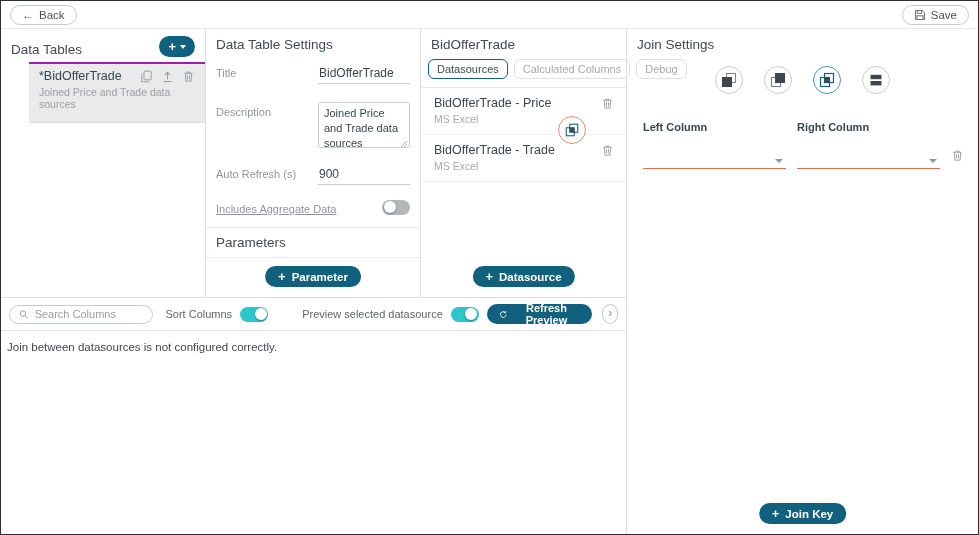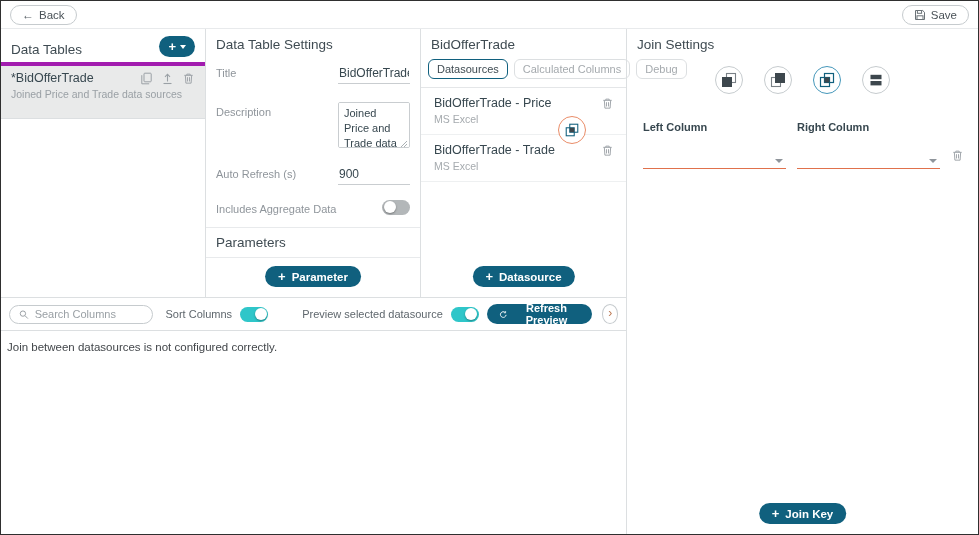--- a/index.html
+++ b/index.html
@@ -27,30 +27,30 @@
 
   
   .teal-pill { display:inline-flex; align-items:center; gap:6px; background:#10607e; color:#fff; border:none; border-radius:12px; height:21px; padding:0 13px; font-family:inherit; font-size:11.5px; font-weight:bold; cursor:pointer; }
   .teal-pill .plus { font-size:13px; font-weight:bold; line-height:1; }
   .add-btn { display:inline-flex; align-items:center; justify-content:center; gap:4px; background:#10607e; color:#fff; border:none; border-radius:11px; height:21px; padding:0 9px; cursor:pointer; }
   .add-btn .plus { font-size:13px; font-weight:bold; line-height:1; color:#fff; }
   .caret-tri { width:0; height:0; border-left:3.5px solid transparent; border-right:3.5px solid transparent; border-top:4px solid #fff; display:inline-block; }
   .abs-bottom-center { position:absolute; bottom:10px; left:50%; transform:translateX(-50%); }
 
   
-  .dt-item { background:#e9eaea; border-top:4px solid #a21caf; border-bottom:1px solid #dcdfe1; padding:5px 10px 18px 10px; cursor:pointer; }
+  .dt-item { background:#e9eaea; border-top:2px solid #a21caf; border-bottom:1px solid #dcdfe1; padding:5px 10px 12px 10px; cursor:pointer;margin-left:28px; }
   .dt-item-top { display:flex; align-items:center; justify-content:space-between; }
   .dt-name { font-size:12.5px; color:#37474f; }
   .row-icons { display:flex; align-items:center; gap:8px; }
   .icon-btn { background:none; border:none; padding:0; cursor:pointer; display:inline-flex; }
   .dt-desc { font-size:10.5px; color:#9aa0a5; margin-top:3px; }
 
   
   .form { padding:0 10px; }
-  .frow { display:flex; align-items:flex-start;gap:20px; }
+  .frow { display:flex; align-items:flex-start; }
   .flabel { width:102px; flex:0 0 102px; font-size:11px; color:#8f959b; padding-top:4px; }
   .fctrl { flex:1; min-width:0; }
   .line-input { width:100%; border:none; border-bottom:1px solid #c9cdd0; font-family:inherit; font-size:12px; color:#37474f; padding:2px 1px 3px 1px; background:transparent; outline:none; }
   .ta-wrap { position:relative; }
   textarea.desc { width:100%; height:46px; border:1px solid #c9cdd0; border-radius:2px; font-family:inherit; font-size:11px; color:#37474f; padding:3px 5px; resize:none; outline:none; line-height:1.35; }
   .resize-handle { position:absolute; right:2px; bottom:4px; pointer-events:none; }
   .mt6{margin-top:6px;} .mt10{margin-top:18px;} .mt12{margin-top:12px;} .mt14{margin-top:14px;}
   .section-subheader { margin-top:12px; border-top:1px solid #e8eaec; border-bottom:1px solid #e8eaec; padding:7px 10px; font-size:13.5px; color:#3f4b52; }
 
   
@@ -177,21 +177,21 @@
                 </svg>
               </span>
             </div>
             <div class="frow mt12">
               <span class="flabel">Auto Refresh (s)</span>
               <span class="fctrl">
                 <input class="line-input" type="text" value="900" style="">
               </span>
             </div>
             <div class="frow mt14" style="align-items:center;">
-              <span class="flabel" style="flex:1;">Includes Aggregate Data</span>
+              <span class="flabel" style="flex:1;text-decoration:underline;">Includes Aggregate Data</span>
               <span class="toggle off">
                   <span class="knob"></span>
                 </span>
             </div>
           </div>
           <div class="section-subheader">Parameters</div>
           <button class="teal-pill abs-bottom-center">
             <span class="plus">+</span>
             <span>Parameter</span>
           </button>

